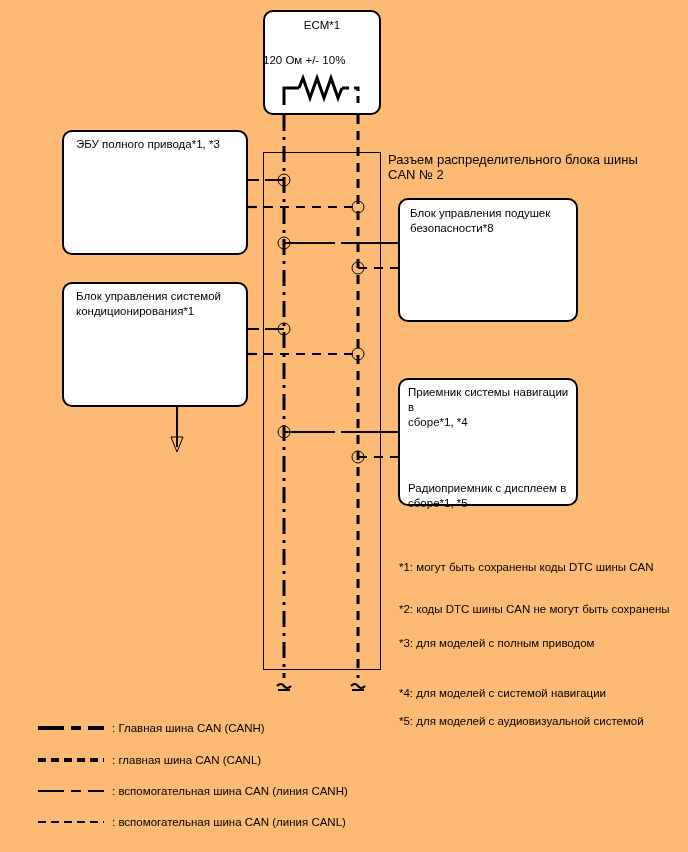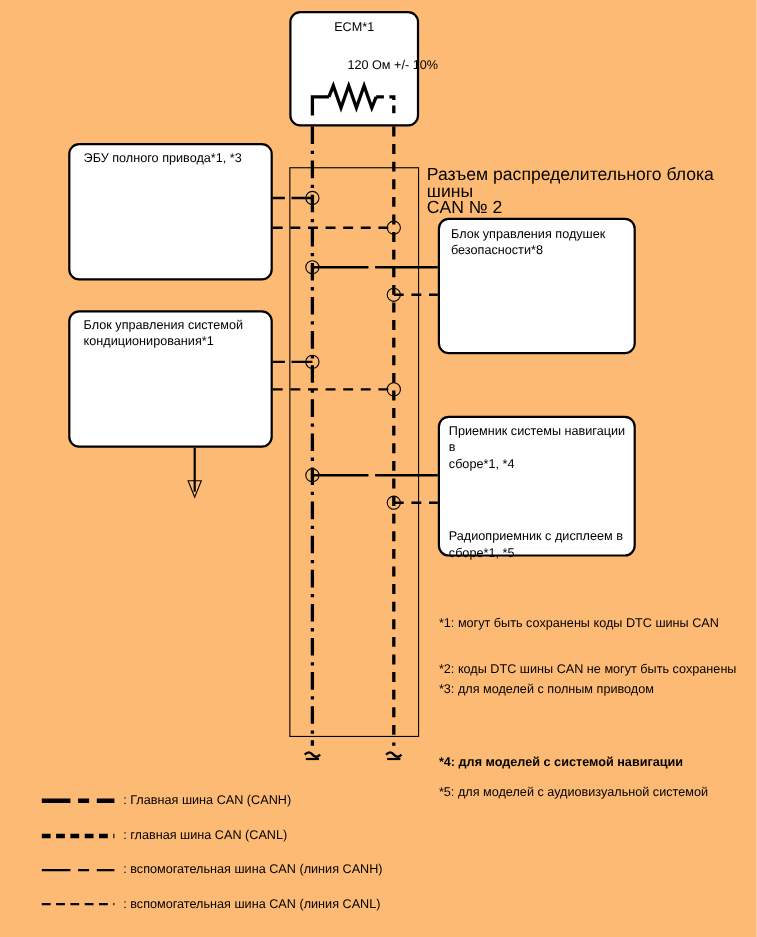--- a/index.html
+++ b/index.html
@@ -28,21 +28,21 @@
   }
   .box-label {
     position: absolute;
     font-size: 11.5px;
     line-height: 15px;
     color: #000;
     white-space: pre-line;
   }
   .plain-label {
     position: absolute;
-    font-size: 16px;
+    font-size: 13px;
     line-height: 15px;
     color: #000;
     white-space: pre-line;
   }
   .note {
     position: absolute;
     font-size: 11.5px;
     line-height: 15px;
     color: #000;
     white-space: nowrap;
@@ -64,21 +64,21 @@
   }
   .diag-line { stroke: #000; fill: none; }
 </style>
 </head>
 <body>
 
 <div id="canvas">
 
   <div class="box" style="left:263px; top:10px; width:118px; height:105px;"></div>
   <div class="box-label" style="left:263px; top:18px; width:118px; text-align:center;">ECM*1</div>
-  <div class="box-label" style="left:263px; top:53px; width:140px; text-align:center;padding-left:24px;">120 Ом +/- 10%</div>
+  <div class="box-label" style="left:263px; top:53px; width:140px; ">120 Ом +/- 10%</div>
 
   <div style="position:absolute; left:263px; top:152px; width:118px; height:518px; border:1.5px solid #000; box-sizing:border-box; background:transparent;"></div>
   <div class="plain-label" style="left:388px; top:152px; width:280px;">Разъем распределительного блока шины
 CAN № 2</div>
 
   <div class="box" style="left:62px; top:130px; width:186px; height:125px;"></div>
   <div class="box-label" style="left:76px; top:137px; width:168px;">ЭБУ полного привода*1, *3</div>
 
   <div class="box" style="left:62px; top:282px; width:186px; height:125px;"></div>
   <div class="box-label" style="left:76px; top:289px; width:168px;">Блок управления системой
@@ -90,22 +90,22 @@
 безопасности*8</div>
 
   <div class="box" style="left:398px; top:378px; width:180px; height:128px;"></div>
   <div class="box-label" style="left:408px; top:385px; width:166px;">Приемник системы навигации в
 сборе*1, *4</div>
   <div class="box-label" style="left:408px; top:440px; width:166px;margin-top:41px;">Радиоприемник с дисплеем в
 сборе*1, *5</div>
 
   <div class="note" style="left:399px; top:560px;">*1: могут быть сохранены коды DTC шины CAN</div>
   <div class="note" style="left:399px; top:602px;">*2: коды DTC шины CAN не могут быть сохранены</div>
-  <div class="note" style="left:399px; top:620px;">*3: для моделей с полным приводом</div>
-  <div class="note" style="left:399px; top:686px;font-weight:bold;">*4: для моделей с системой навигации</div>
+  <div class="note" style="left:399px; top:636px;">*3: для моделей с полным приводом</div>
+  <div class="note" style="left:399px; top:686px;">*4: для моделей с системой навигации</div>
   <div class="note" style="left:399px; top:714px;">*5: для моделей с аудиовизуальной системой</div>
 
   <div class="legend-text" style="left:112px; top:721px;">: Главная шина CAN (CANH)</div>
   <div class="legend-text" style="left:112px; top:753px;">: главная шина CAN (CANL)</div>
   <div class="legend-text" style="left:112px; top:815px;">: вспомогательная шина CAN (линия CANL)</div>
   <div class="legend-text" style="left:112px; top:784px;">: вспомогательная шина CAN (линия CANH)</div>
 
   <svg class="overlay" viewBox="0 0 688 852">
 
     <path class="diag-line" d="M284,105 L284,88 L299,88" stroke-width="3" fill="none"></path>

